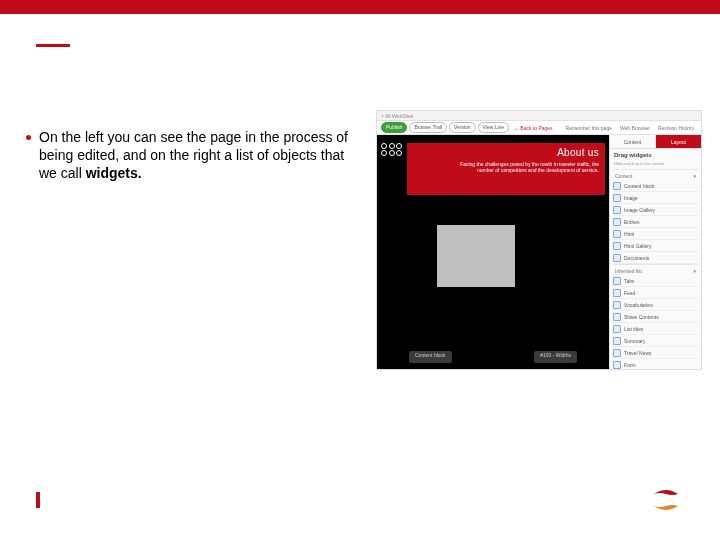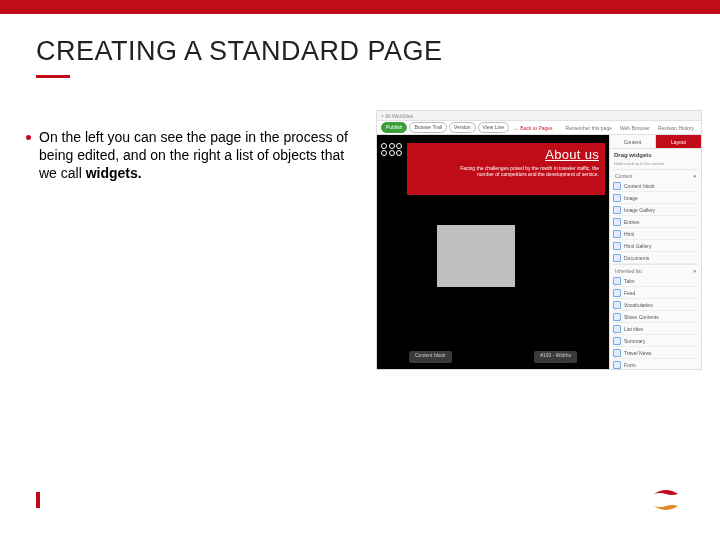--- a/index.html
+++ b/index.html
@@ -21,21 +21,21 @@
   .shot-top .cr { font-size: 5px; color: #888; }
   .shot-toolbar { height: 14px; border-bottom: 1px solid #e0e0e0; display: flex; align-items: center; padding: 0 4px; gap: 2px; }
   .pill { border: 1px solid #bbb; border-radius: 7px; padding: 0 4px; font-size: 5px; color: #555; background: #fff; line-height: 9px; }
   .pill.active { background: #3b9e3b; color: #fff; border-color: #3b9e3b; }
   .tb-spacer { flex: 1; }
   .tb-link { font-size: 5px; color: #777; margin: 0 3px; }
   .tb-link.red { color: #c23; }
   .shot-main { display: flex; height: 234px; }
   .editor { flex: 1; background: #000; position: relative; }
   .editor .hero { position: absolute; top: 8px; left: 30px; right: 4px; height: 52px; background: #c00b18; color: #fff; padding: 4px 6px; display: flex; flex-direction: column; align-items: flex-end; }
-  .hero .h1 { font-size: 13px; font-weight: 300; letter-spacing: .3px; text-decoration: underline; }
+  .hero .h1 { font-size: 10px; font-weight: 300; letter-spacing: .3px; }
   .hero .sub { font-size: 5px; text-align: right; margin-top: 3px; line-height: 1.2; max-width: 150px; }
   .editor .sidebar-icons { position: absolute; top: 8px; left: 4px; width: 22px; display: grid; grid-template-columns: repeat(3, 1fr); gap: 1px; }
   .sidebar-icons .ic { width: 6px; height: 6px; border-radius: 50%; border: 1px solid #fff; display: flex; align-items: center; justify-content: center; }
   .editor .placeholder { position: absolute; top: 90px; left: 60px; width: 78px; height: 62px; background: #bfbfbf; }
   .editor .footer { position: absolute; bottom: 6px; left: 32px; right: 32px; height: 12px; display: flex; justify-content: space-between; }
   .footer .fchip { background: #3a3a3a; color: #ccc; font-size: 5px; padding: 1px 6px; border-radius: 2px; }
 
   .panel { width: 92px; border-left: 1px solid #e0e0e0; background: #fafafa; display: flex; flex-direction: column; }
   .panel-tabs { height: 14px; display: flex; border-bottom: 1px solid #e0e0e0; }
   .panel-tabs .pt { flex: 1; font-size: 5px; display: flex; align-items: center; justify-content: center; border-right: 1px solid #e0e0e0; color: #555; }
@@ -52,21 +52,20 @@
   .logo { position: absolute; bottom: 22px; right: 36px; width: 36px; height: 36px; }
   .logo svg { width: 36px; height: 36px; }
 </style>
 </head>
 <body>
 
 <div class="slide">
   <div class="topbar"></div>
 
   <div class="title-wrap">
-    <div class="title">CREATING A STANDARD PAGE</div>
     <div class="title-under"></div>
   </div>
 
   <div class="bullet-area">
     <div class="bullet">
       <div class="dot"></div>
       <div class="txt">
         <span>On the left you can see the page in the process of being edited, and on the right a list of objects that we call </span><b>widgets.</b>
       </div>
     </div>

